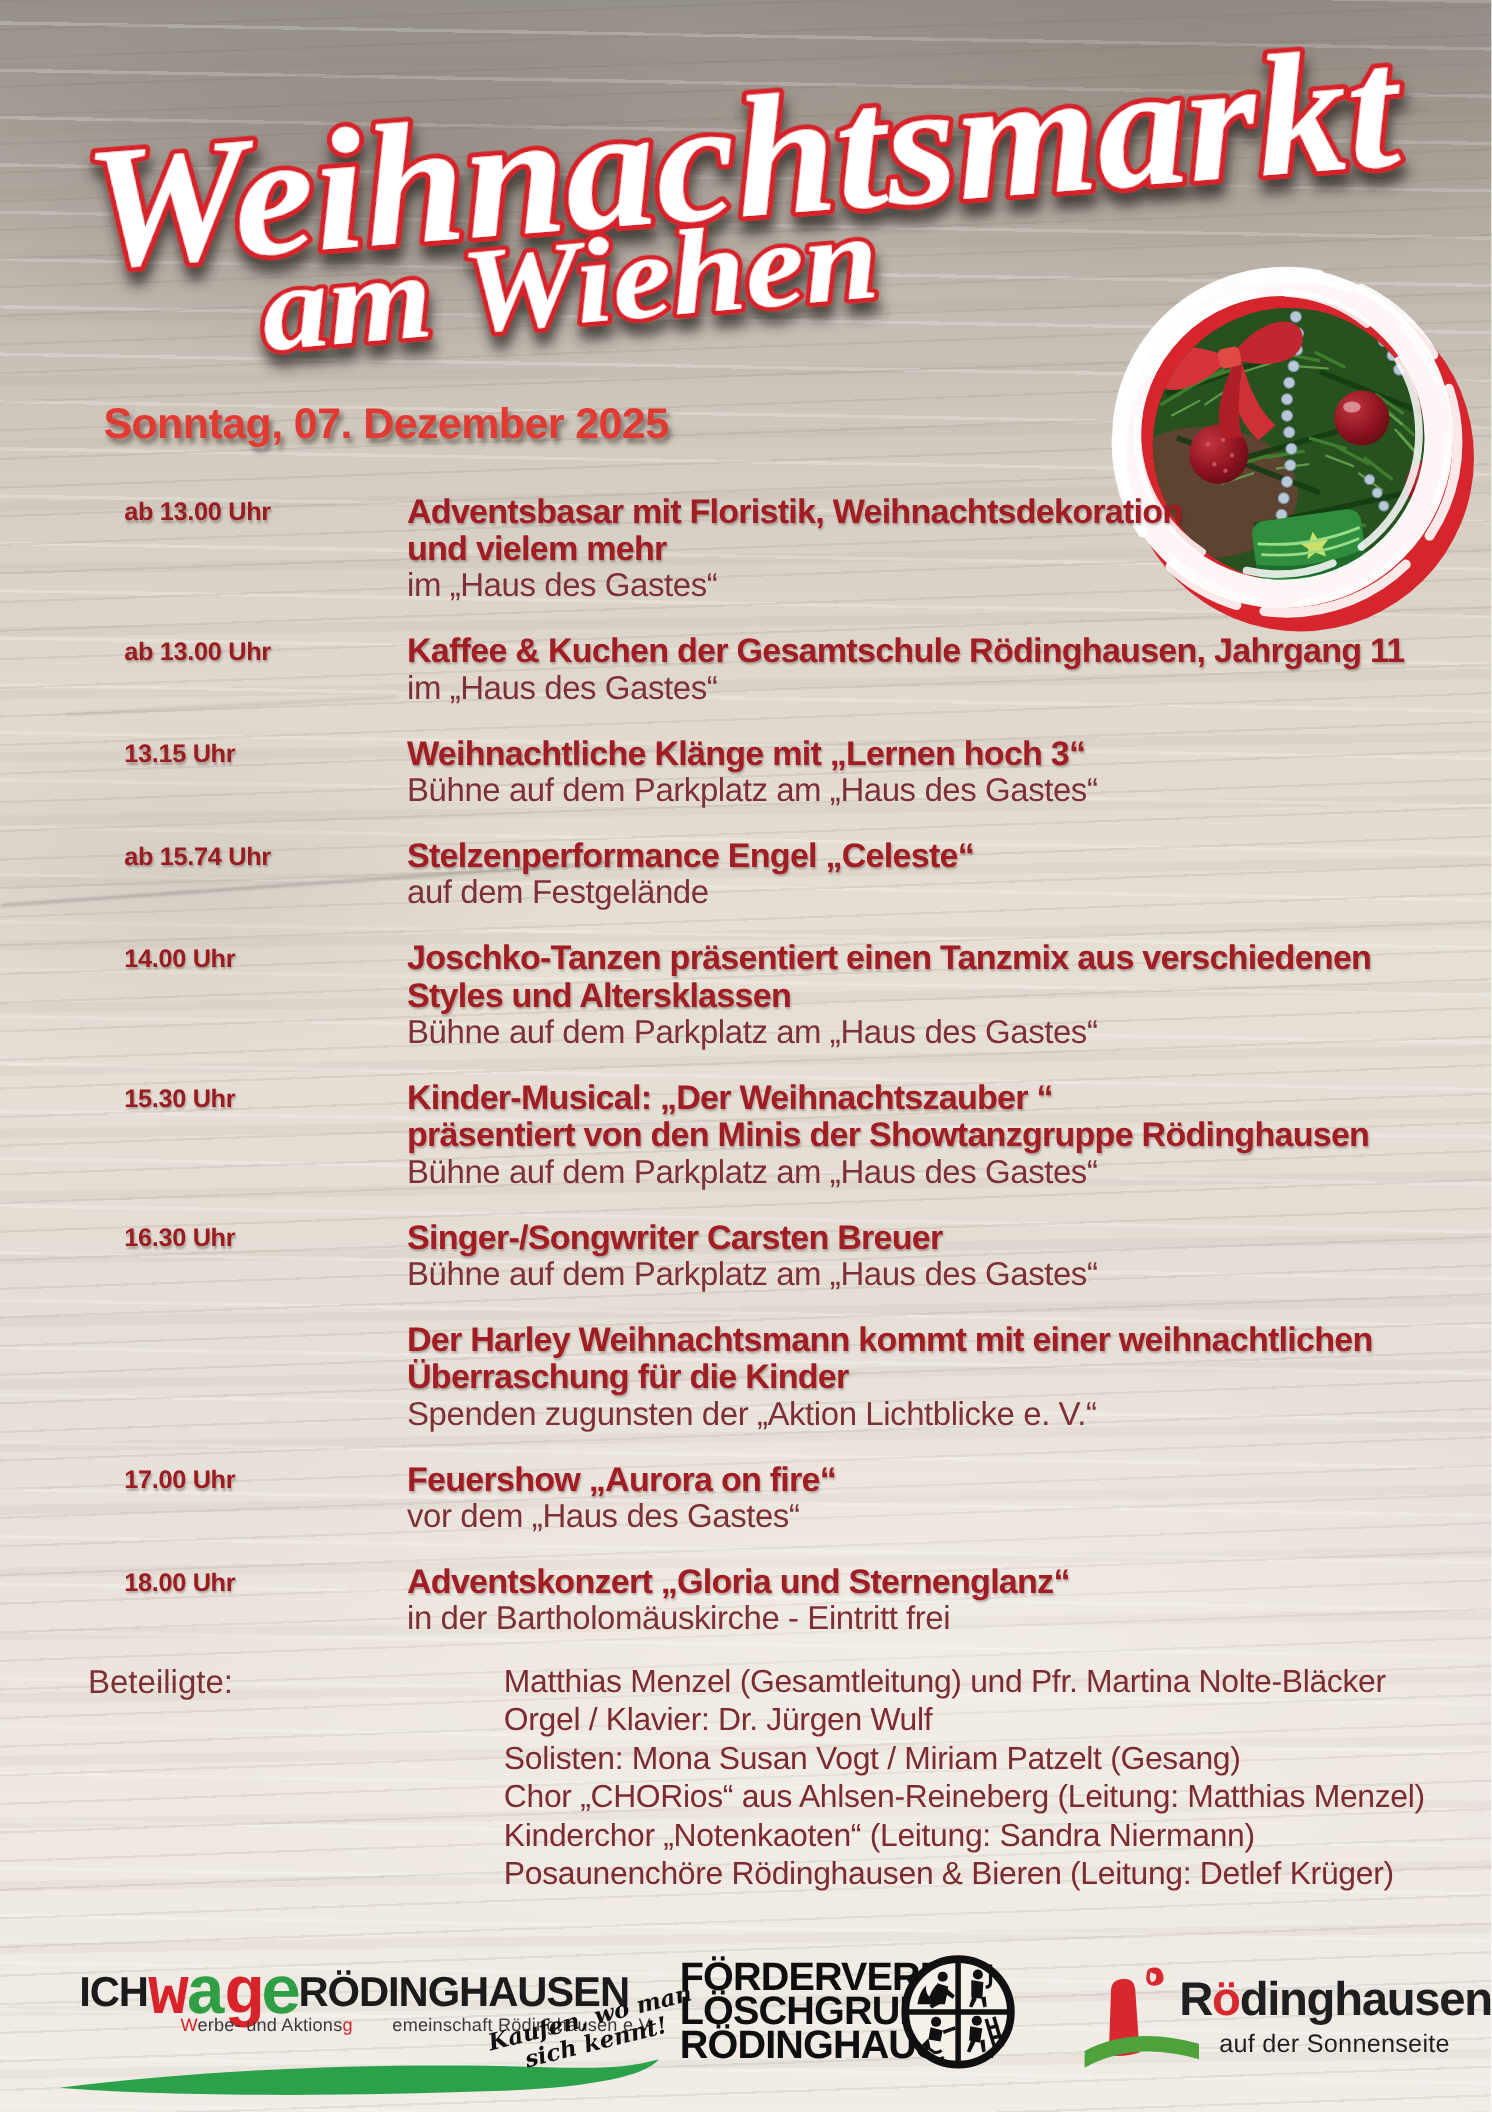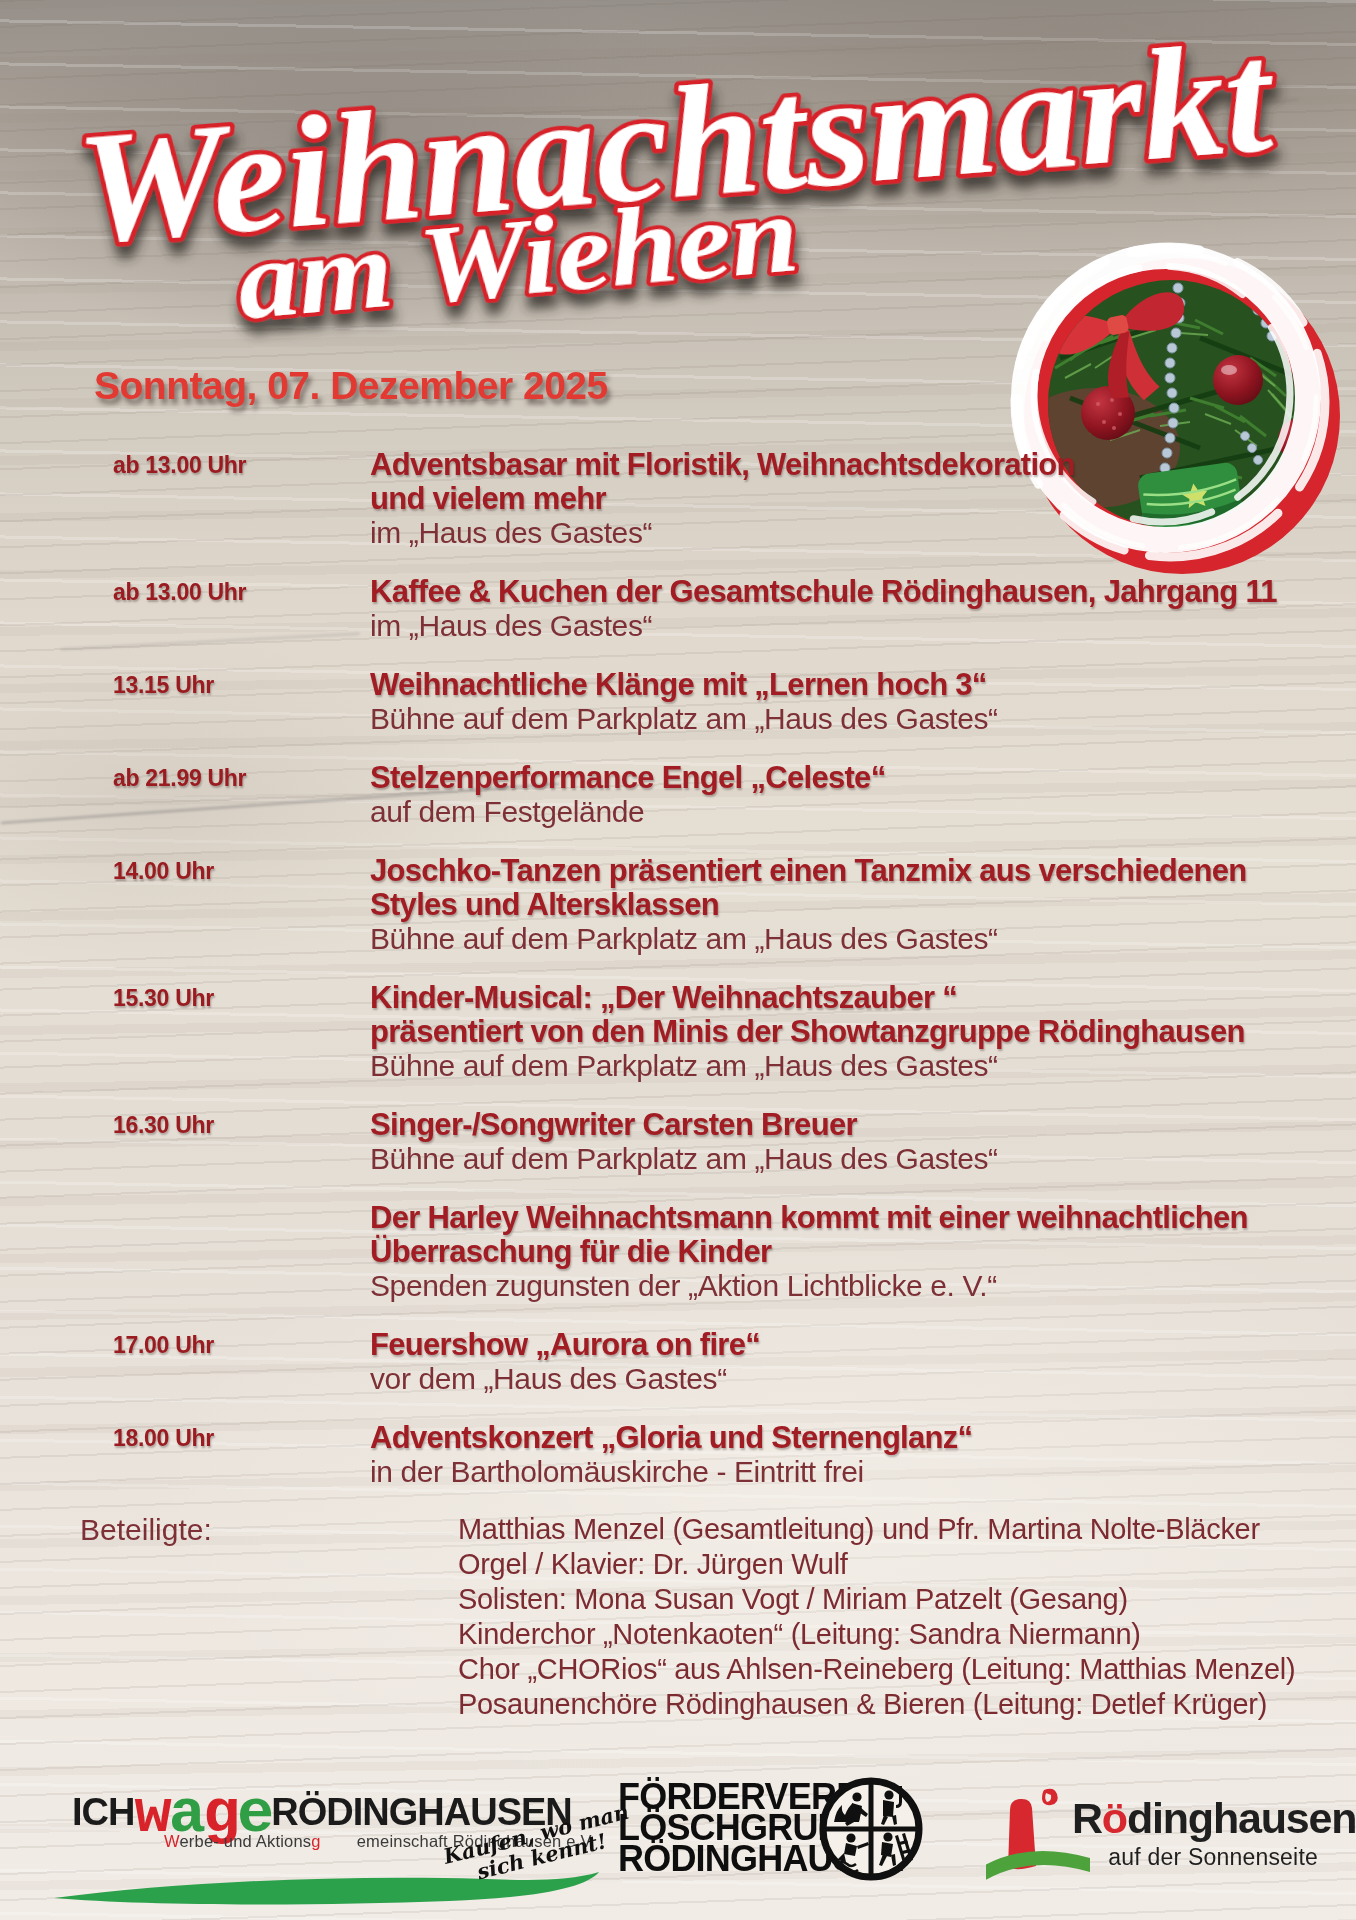--- a/index.html
+++ b/index.html
@@ -229,21 +229,21 @@
         </div>
       </div>
       <div class="sched-row">
         <div class="sched-time">13.15 Uhr</div>
         <div class="sched-content">
           <div class="sched-title">Weihnachtliche Klänge mit „Lernen hoch 3“</div>
           <div class="sched-loc">Bühne auf dem Parkplatz am „Haus des Gastes“</div>
         </div>
       </div>
       <div class="sched-row">
-        <div class="sched-time">ab 21.99 Uhr</div>
+        <div class="sched-time">ab 15.74 Uhr</div>
         <div class="sched-content">
           <div class="sched-title">Stelzenperformance Engel „Celeste“</div>
           <div class="sched-loc">auf dem Festgelände</div>
         </div>
       </div>
       <div class="sched-row">
         <div class="sched-time">14.00 Uhr</div>
         <div class="sched-content">
           <div class="sched-title">Joschko-Tanzen präsentiert einen Tanzmix aus verschiedenen</div>
           <div class="sched-title">Styles und Altersklassen</div>
@@ -288,22 +288,22 @@
         </div>
       </div>
     </div>
 
   <div class="participants">
     <div class="part-label">Beteiligte:</div>
     <div>
         <div class="part-line">Matthias Menzel (Gesamtleitung) und Pfr. Martina Nolte-Bläcker</div>
         <div class="part-line">Orgel / Klavier: Dr. Jürgen Wulf</div>
         <div class="part-line">Solisten: Mona Susan Vogt / Miriam Patzelt (Gesang)</div>
+        <div class="part-line">Chor „CHORios“ aus Ahlsen-Reineberg (Leitung: Matthias Menzel)</div>
         <div class="part-line">Kinderchor „Notenkaoten“ (Leitung: Sandra Niermann)</div>
-        <div class="part-line">Chor „CHORios“ aus Ahlsen-Reineberg (Leitung: Matthias Menzel)</div>
         <div class="part-line">Posaunenchöre Rödinghausen &amp; Bieren (Leitung: Detlef Krüger)</div>
       </div>
   </div>
 
   <div class="wage">
     <div class="wage-line">
       <span class="wage-prefix">ICH</span><span class="wage-word"><span class="wage-letter" style="color: rgb(216, 35, 43);">w</span><span class="wage-letter" style="color: rgb(47, 158, 69);">a</span><span class="wage-letter" style="color: rgb(216, 35, 43);">g</span><span class="wage-letter" style="color: rgb(47, 158, 69);">e</span></span><span class="wage-suffix">RÖDINGHAUSEN</span>
     </div>
     <div class="wage-subtitle"><span style="color: rgb(216, 35, 43);">W</span><span style="color: rgb(58, 58, 58);">erbe- und Aktions</span><span style="color: rgb(216, 35, 43);">g</span><span style="color: rgb(58, 58, 58); padding-left: 36px;">emeinschaft Rödinghausen e.V.</span></div>
     <svg class="wage-swoosh" viewBox="0 0 560 56">

